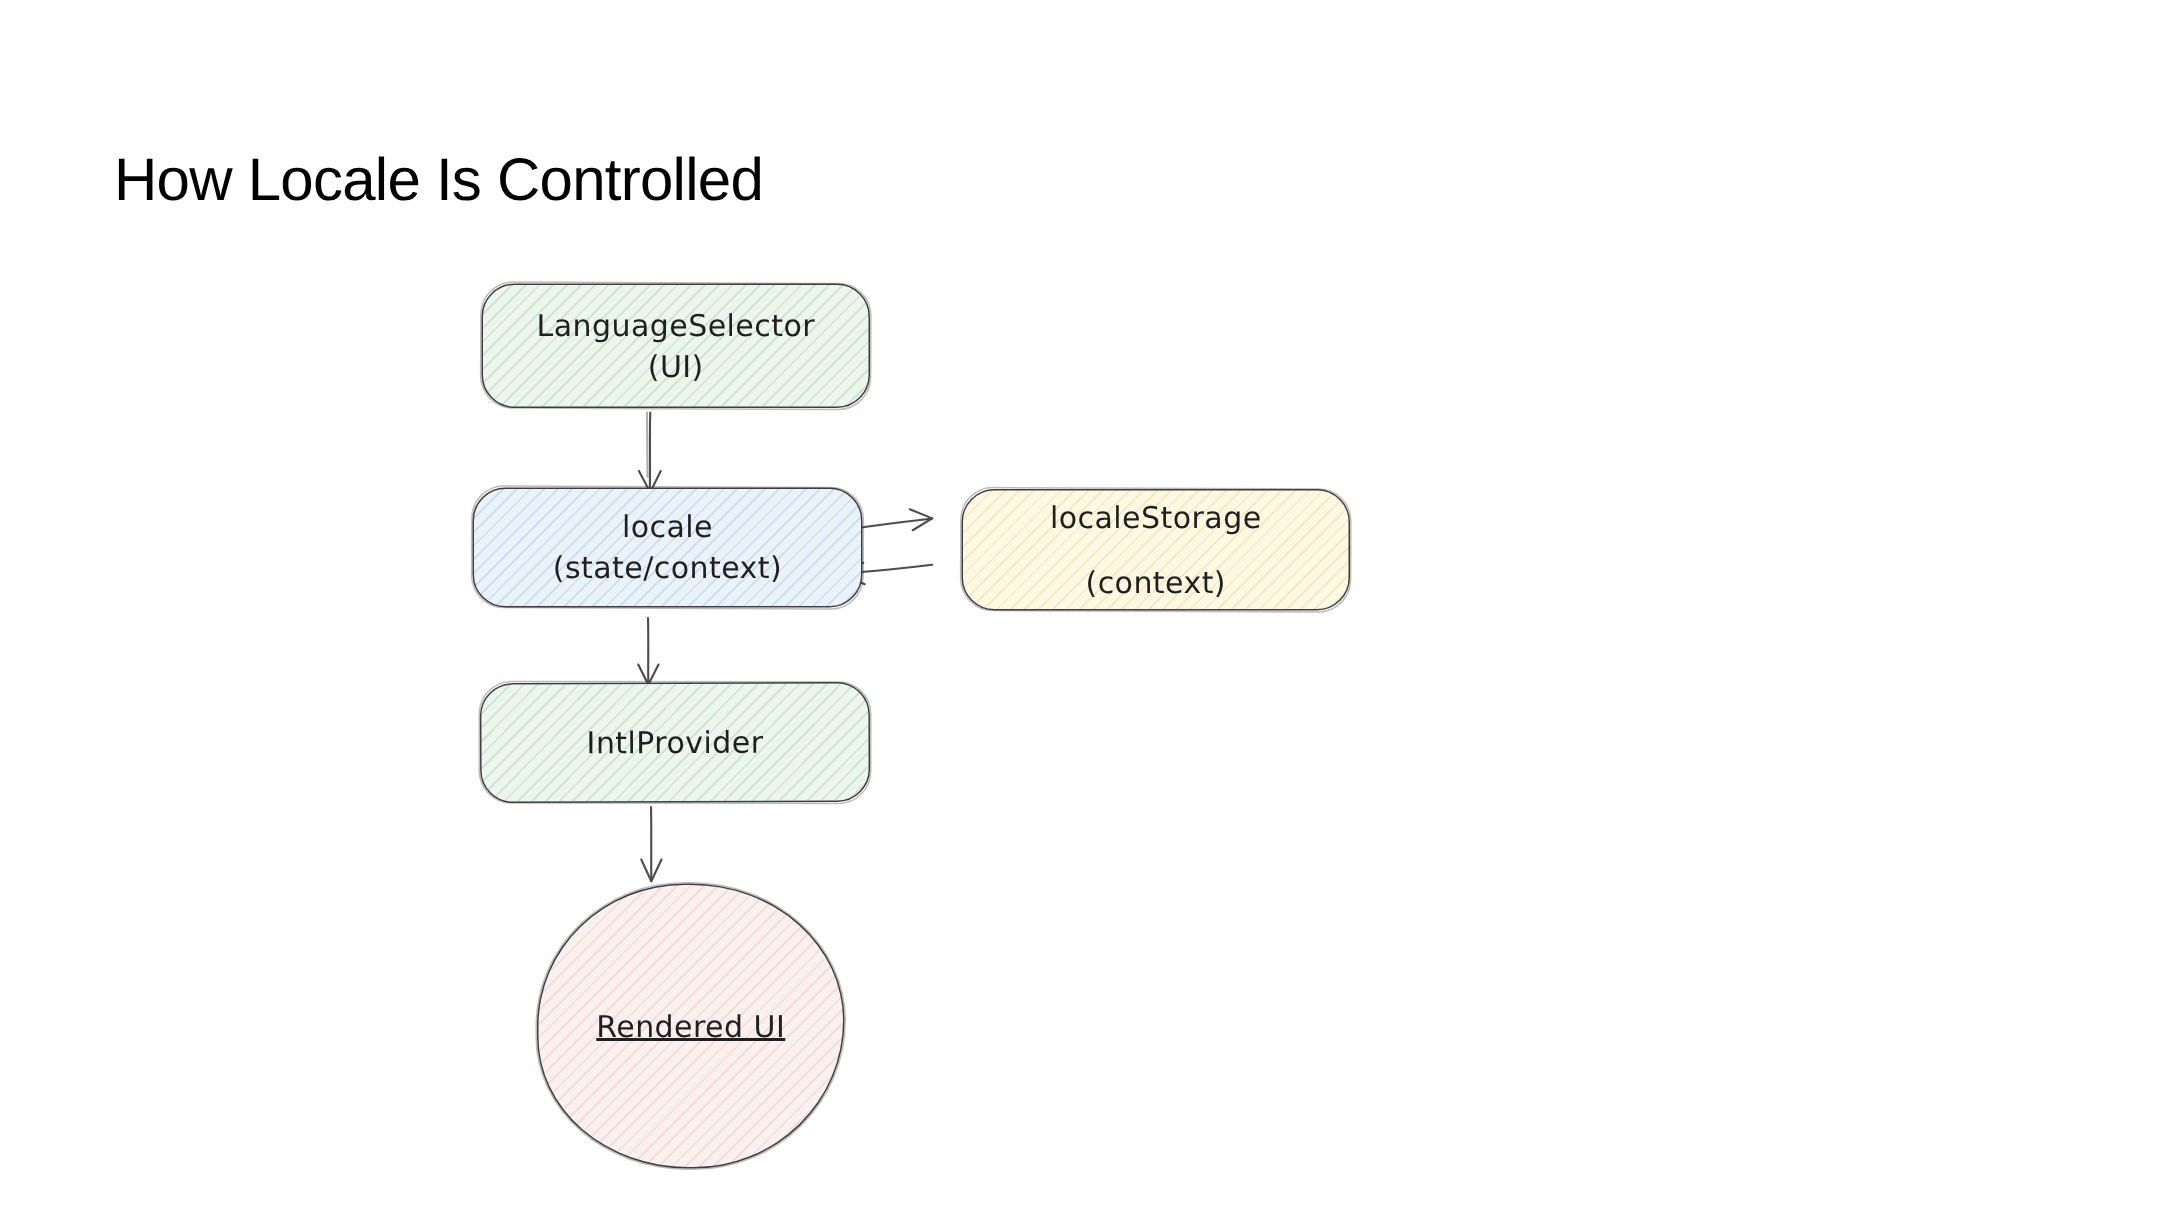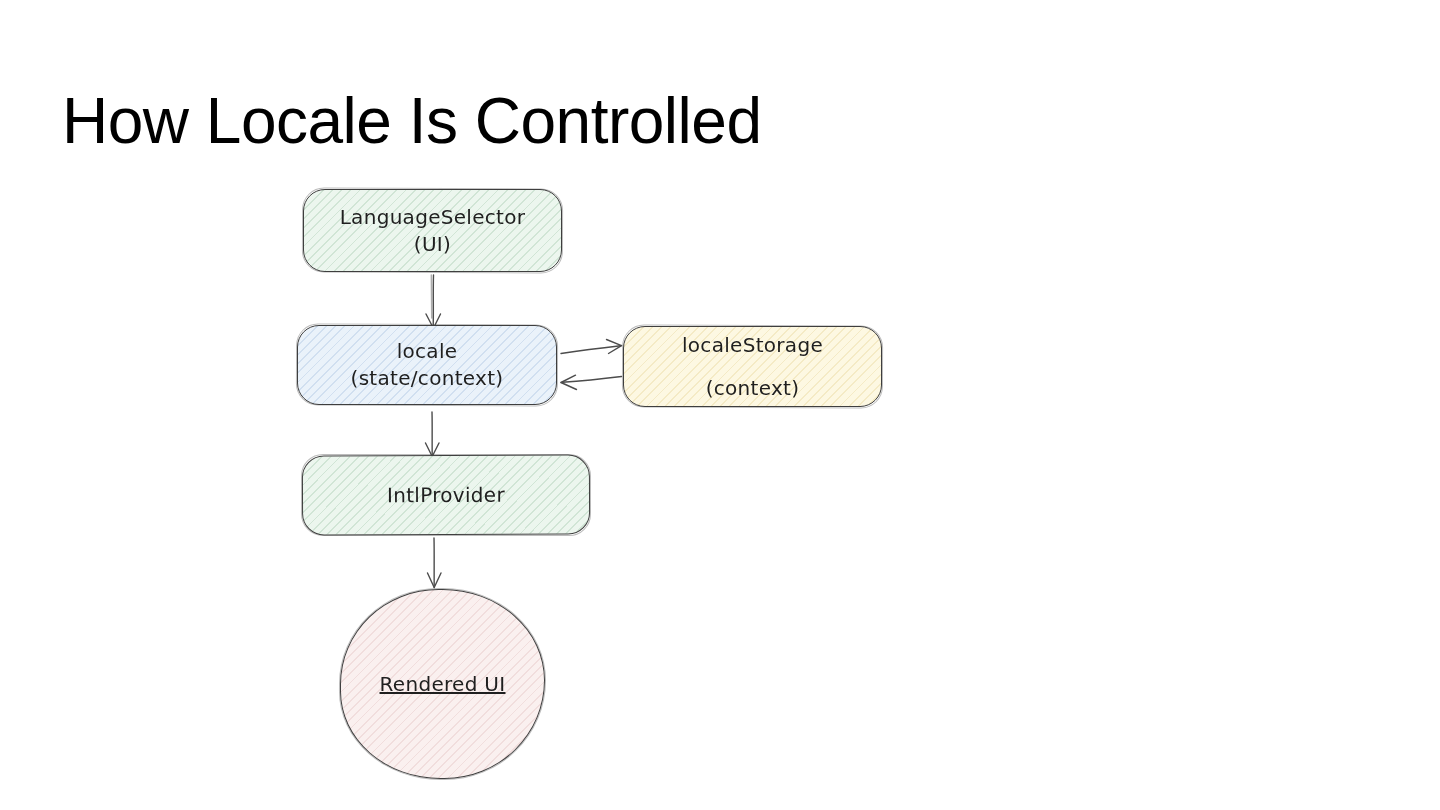--- a/index.html
+++ b/index.html
@@ -10,23 +10,23 @@
     font-family: "Liberation Sans", sans-serif;
   }
   .canvas {
     position: relative;
     width: 1440px; height: 810px;
     background: #ffffff;
   }
   .page-title {
     position: absolute;
     left: 62px; top: 84px;
-    margin: 0;
+    margin: 14px;
     font-family: "Liberation Sans", sans-serif;
-    font-size: 64px;
+    font-size: 40px;
     font-weight: 400;
     letter-spacing: -0.5px;
     color: #000000;
     white-space: nowrap;
   }
   .edges-layer {
     position: absolute;
     left: 0; top: 0;
     width: 1440px; height: 810px;
     pointer-events: none;
@@ -38,20 +38,21 @@
     display: flex;
     flex-direction: column;
     align-items: center;
     justify-content: center;
     text-align: center;
     font-family: "DejaVu Sans", sans-serif;
     font-size: 20px;
     line-height: 27px;
     letter-spacing: 0.3px;
     color: #1f1f1f;
+    margin-left: 18px;
   }
   
   .node::before {
     content: "";
     position: absolute;
     inset: -2px;
     border: 1px solid rgba(63,63,63,0.35);
     border-radius: inherit;
     transform: rotate(0.25deg);
     pointer-events: none;
@@ -60,21 +61,21 @@
   .circle { border-radius: 49% 51% 50% 50% / 51% 49% 53% 47%; }
   
   .n-green  { background-image: repeating-linear-gradient(135deg, rgba(111,168,125,0.22) 0 1.3px, transparent 1.3px 6.5px); }
   .n-blue   { background-image: repeating-linear-gradient(135deg, rgba(118,156,204,0.22) 0 1.3px, transparent 1.3px 6.5px); }
   .n-yellow { background-image: repeating-linear-gradient(135deg, rgba(214,186,94,0.22) 0 1.3px, transparent 1.3px 6.5px); }
   .n-pink   { background-image: repeating-linear-gradient(135deg, rgba(205,148,148,0.20) 0 1.3px, transparent 1.3px 6.5px); text-decoration: underline; }
 
   #node-language-selector { left: 303px; top: 189px; width: 259px; height: 83px; }
   #node-locale            { left: 297px; top: 325px; width: 260px; height: 80px; }
   #node-locale-storage    { left: 623px; top: 326px; width: 259px; height: 81px; }
-  #node-intl-provider     { left: 302px; top: 455px; width: 288px; height: 80px; transform: rotate(-0.2deg); }
+  #node-intl-provider     { left: 302px; top: 455px; width: 260px; height: 80px; transform: rotate(-0.2deg); }
   #node-rendered-ui       { left: 340px; top: 589px; width: 205px; height: 190px; }
 
   .nl { display: block; }
   .nl:empty { display: none; }
 </style>
 </head>
 <body>
 
 <div class="canvas">
 

